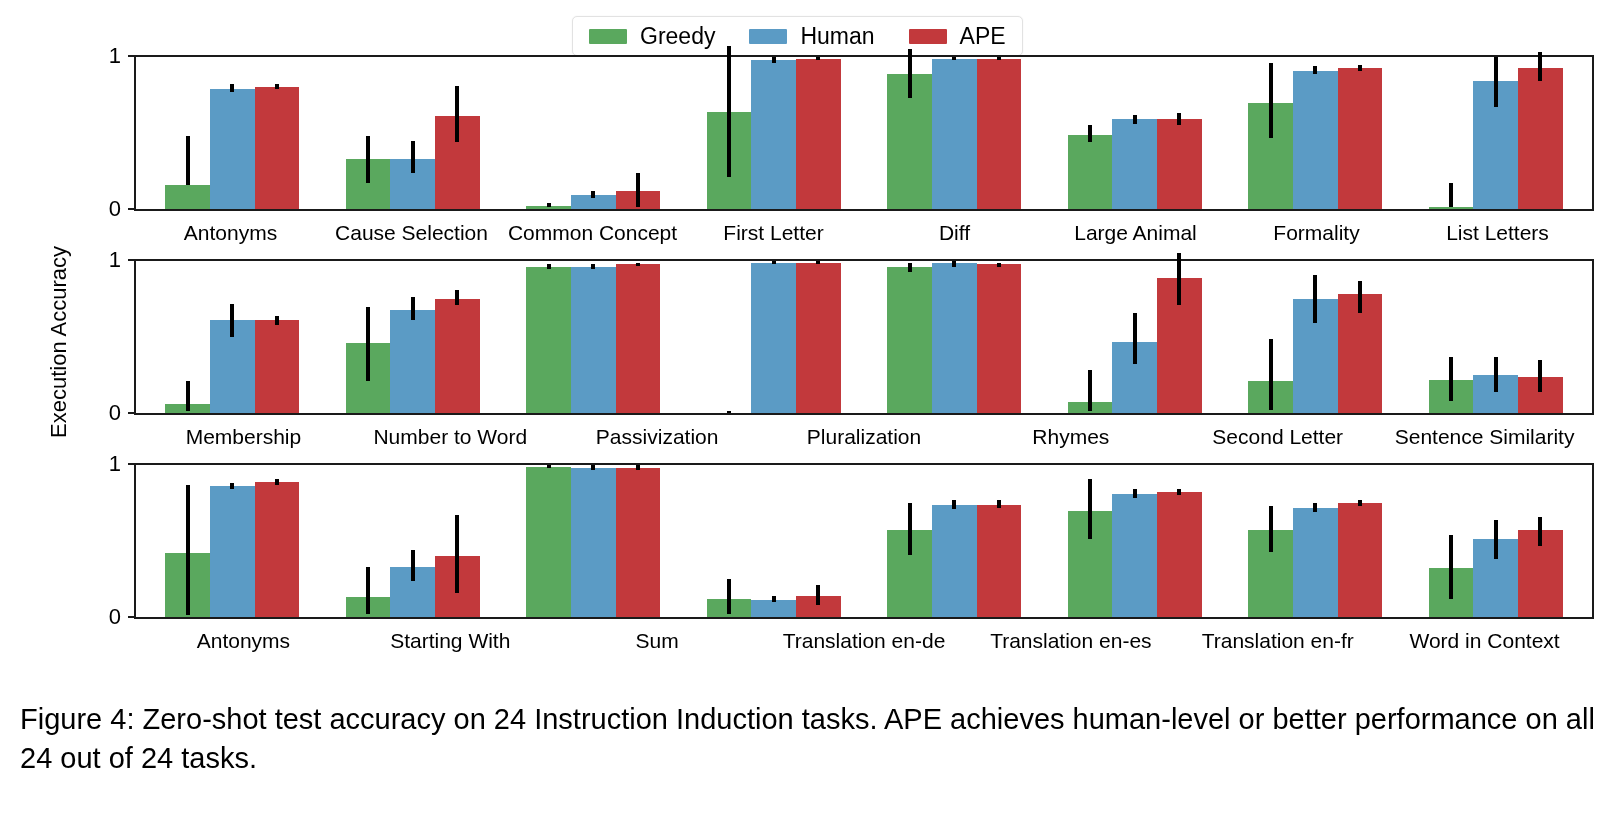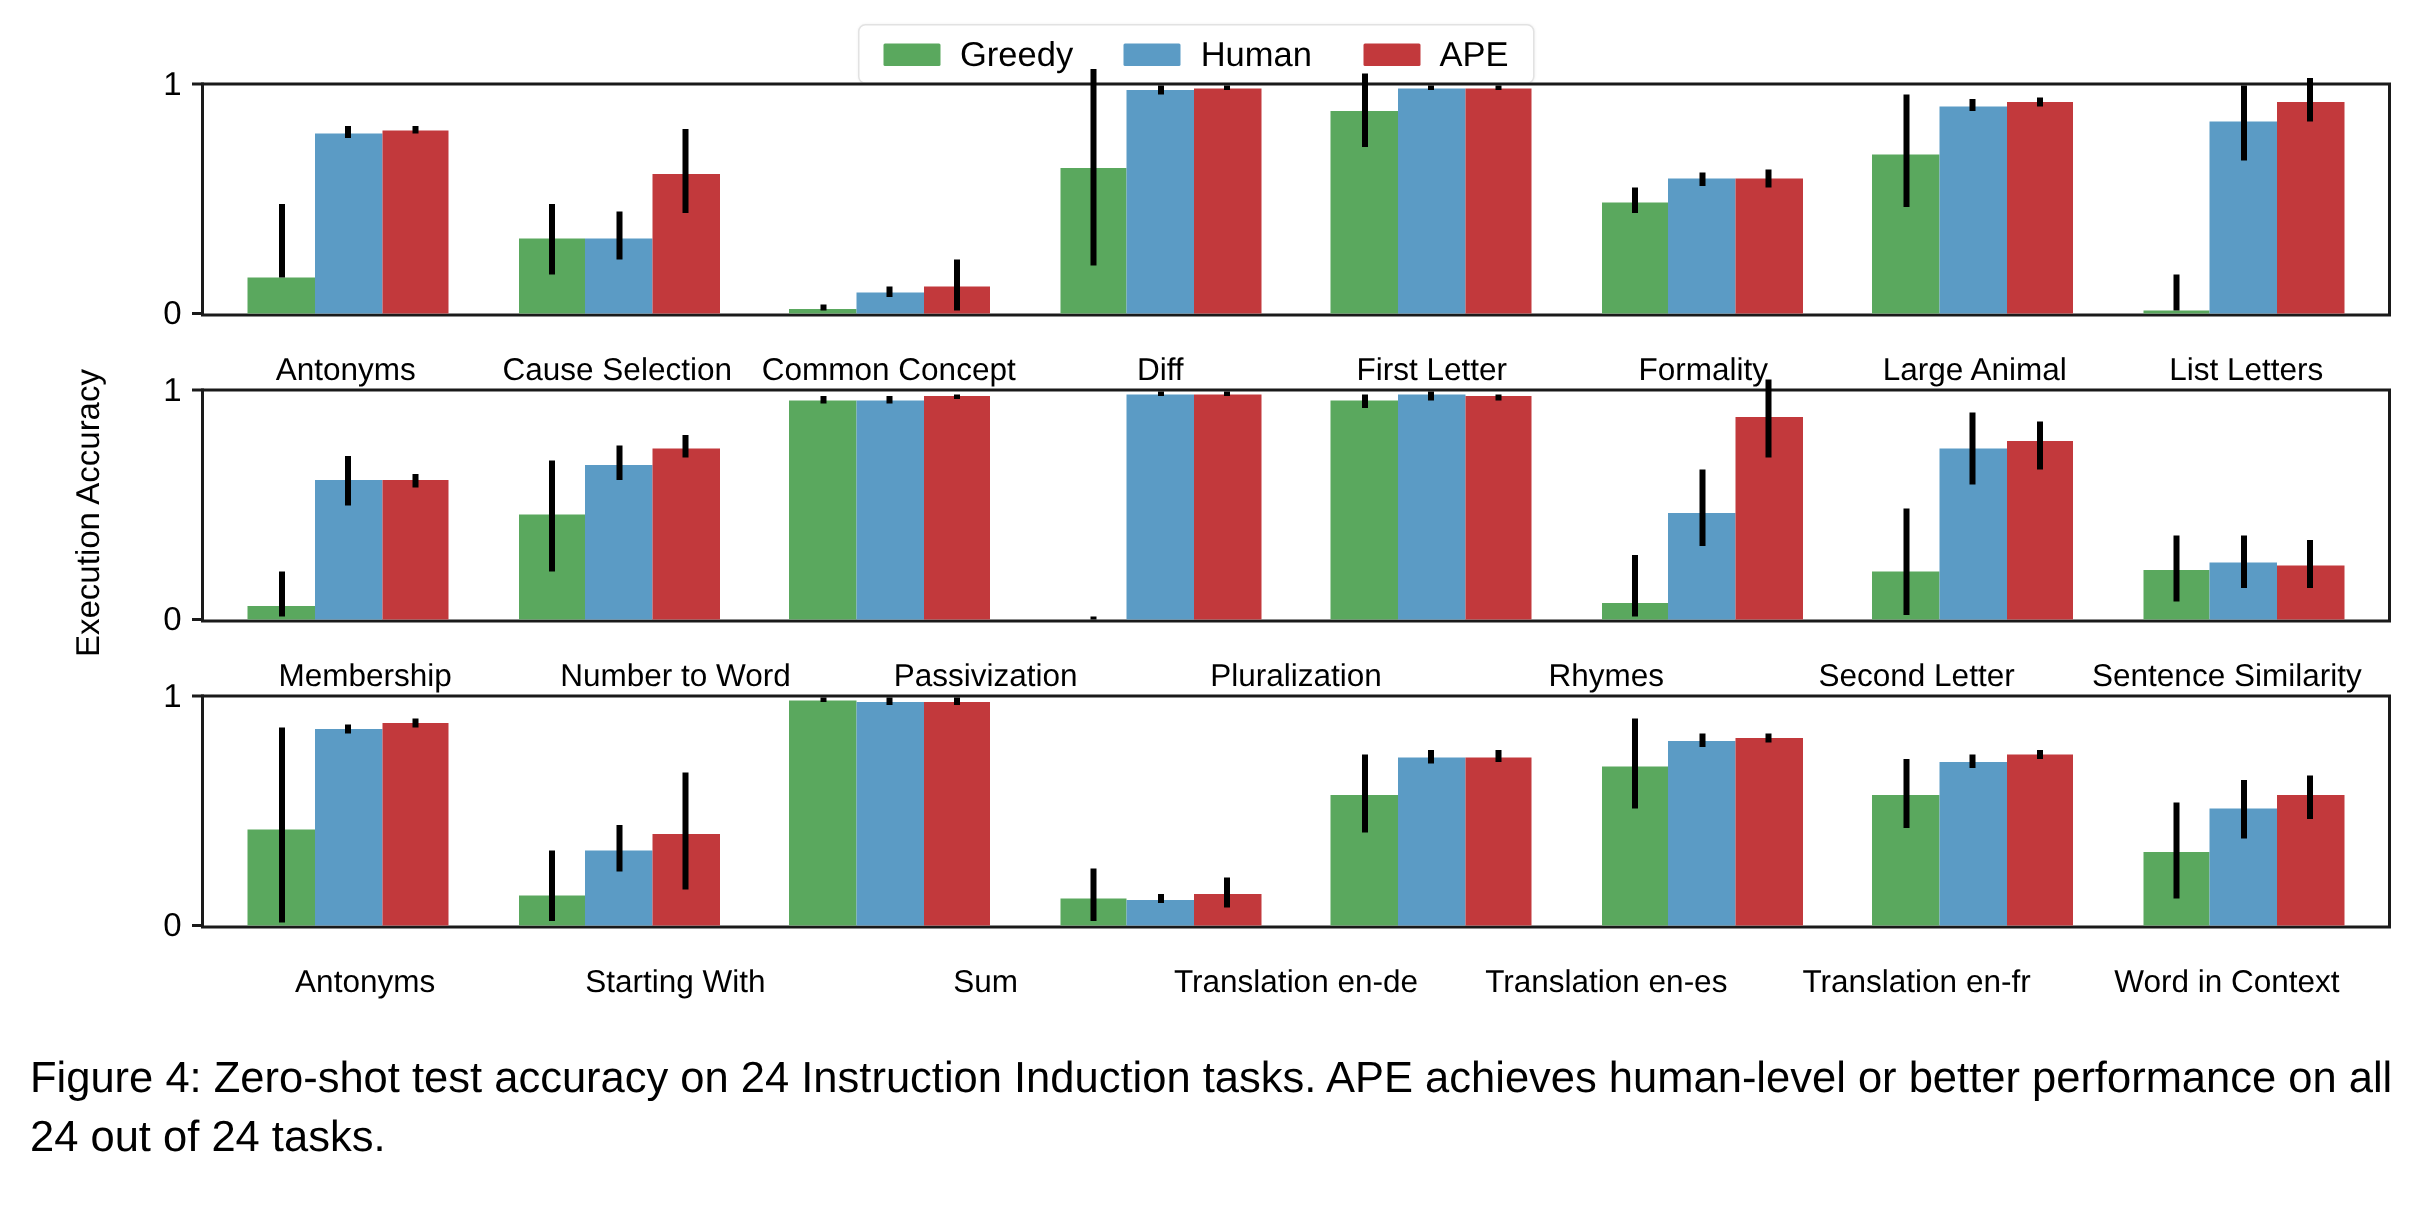--- a/index.html
+++ b/index.html
@@ -171,21 +171,21 @@
   .ytick.t1 { top: -1px;   transform: translateY(-50%); }
   .ytick.t0 { top: 100%;   transform: translateY(-50%); }
 
   
   .xlabels {
     position: absolute;
     left: 0;
     top: 100%;
     width: 100%;
     display: flex;
-    padding: 14px 6px;
+    padding: 0 6px;
     box-sizing: border-box;
     justify-content: center;
   }
   .xlabel {
     flex: 1 1 0;
     text-align: center;
     font-size: 21px;
     line-height: 21px;
     padding-top: 11px;
     white-space: nowrap;
@@ -366,24 +366,24 @@
                 <div class="errbar" style="bottom: 84%; height: 19%;"></div>
               </div>
             </div>
           </div>
         </div>
     </div>
     <div class="xlabels">
         <div class="xlabel">Antonyms</div>
         <div class="xlabel">Cause Selection</div>
         <div class="xlabel">Common Concept</div>
+        <div class="xlabel">First Letter</div>
         <div class="xlabel">Diff</div>
-        <div class="xlabel">First Letter</div>
+        <div class="xlabel">Large Animal</div>
         <div class="xlabel">Formality</div>
-        <div class="xlabel">Large Animal</div>
         <div class="xlabel">List Letters</div>
       </div>
   </div>
 
   <div class="panel" id="panel-1">
     <div class="plot-frame">
       <div class="ytick t1">
         <span class="tick-text">1</span>
         <span class="tick-mark"></span>
       </div>

